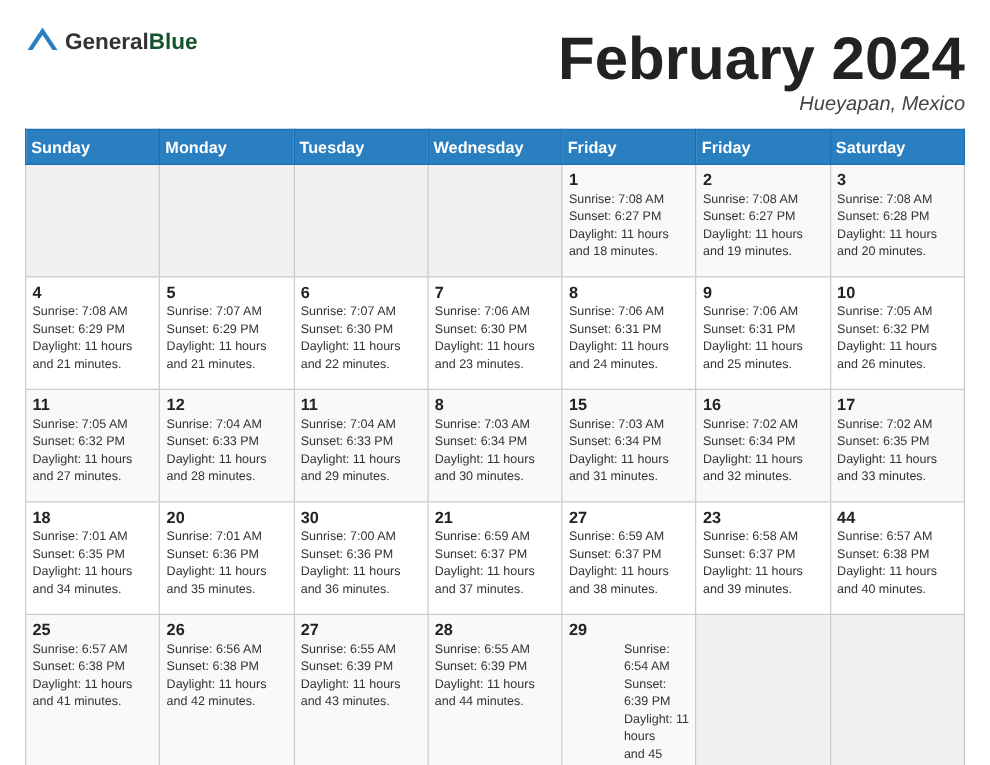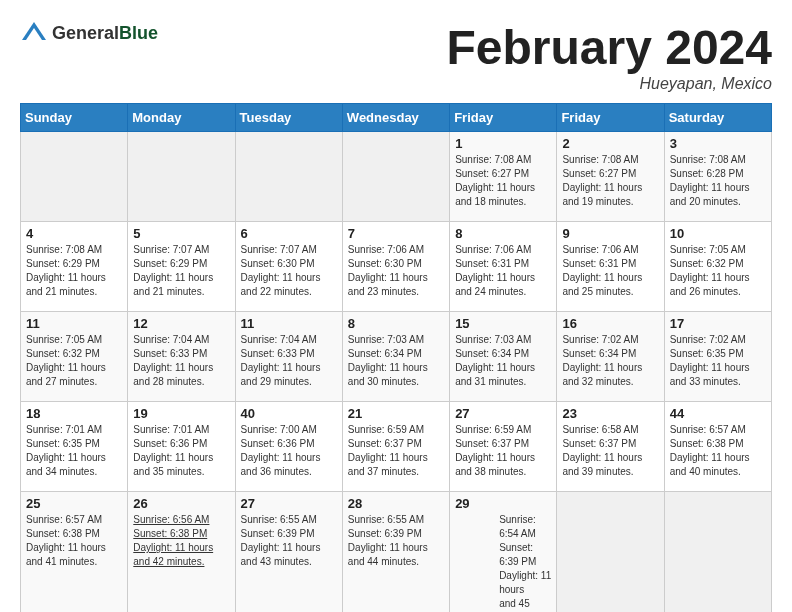--- a/index.html
+++ b/index.html
@@ -258,28 +258,28 @@
       </tr>
       <tr>
         <td>
           <span class="day-number">18</span>
           <div class="day-info" style="white-space: pre-line;">Sunrise: 7:01 AM
 Sunset: 6:35 PM
 Daylight: 11 hours
 and 34 minutes.</div>
         </td>
         <td>
-          <span class="day-number">19</span>
+          <span class="day-number">20</span>
           <div class="day-info" style="white-space: pre-line;">Sunrise: 7:01 AM
 Sunset: 6:36 PM
 Daylight: 11 hours
 and 35 minutes.</div>
         </td>
         <td>
-          <span class="day-number">40</span>
+          <span class="day-number">30</span>
           <div class="day-info" style="white-space: pre-line;">Sunrise: 7:00 AM
 Sunset: 6:36 PM
 Daylight: 11 hours
 and 36 minutes.</div>
         </td>
         <td>
           <span class="day-number">21</span>
           <div class="day-info" style="white-space: pre-line;">Sunrise: 6:59 AM
 Sunset: 6:37 PM
 Daylight: 11 hours
@@ -310,21 +310,21 @@
       <tr>
         <td>
           <span class="day-number">25</span>
           <div class="day-info" style="white-space: pre-line;">Sunrise: 6:57 AM
 Sunset: 6:38 PM
 Daylight: 11 hours
 and 41 minutes.</div>
         </td>
         <td>
           <span class="day-number">26</span>
-          <div class="day-info" style="white-space: pre-line; text-decoration: underline;">Sunrise: 6:56 AM
+          <div class="day-info" style="white-space: pre-line;">Sunrise: 6:56 AM
 Sunset: 6:38 PM
 Daylight: 11 hours
 and 42 minutes.</div>
         </td>
         <td>
           <span class="day-number">27</span>
           <div class="day-info" style="white-space: pre-line;">Sunrise: 6:55 AM
 Sunset: 6:39 PM
 Daylight: 11 hours
 and 43 minutes.</div>

